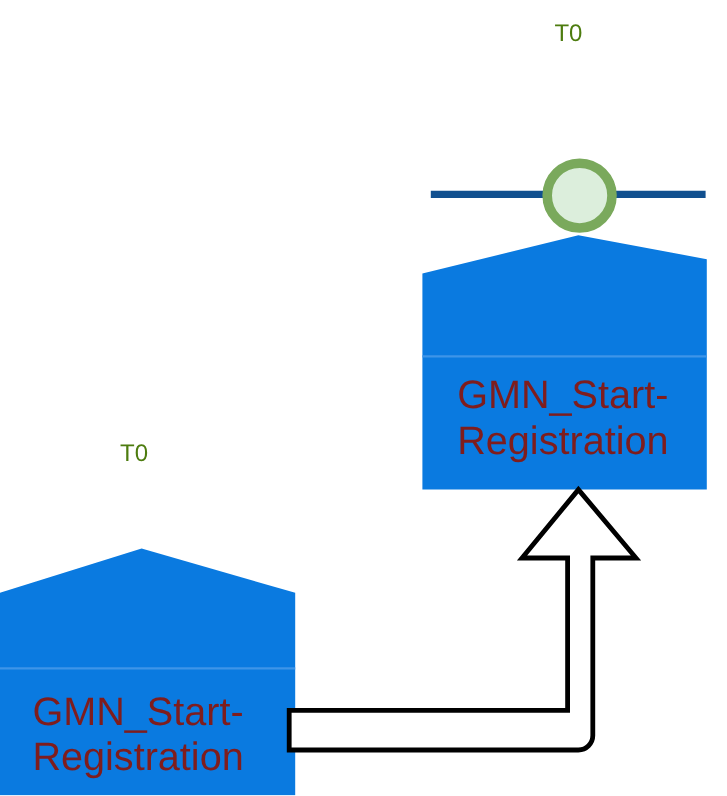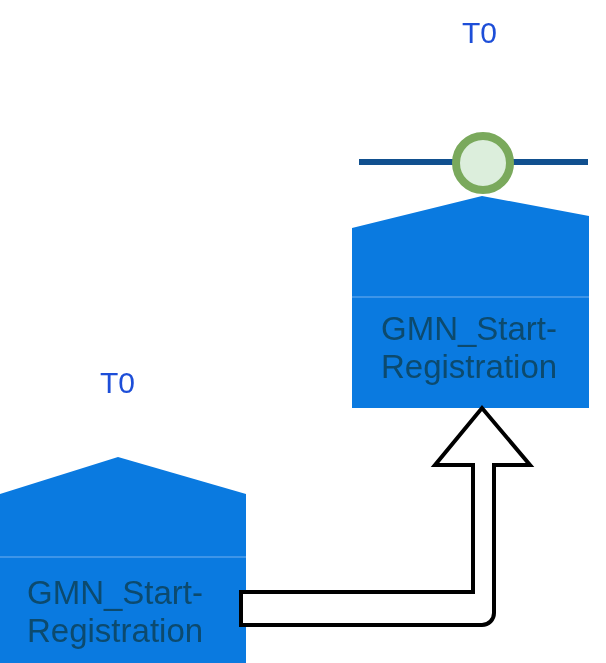--- a/index.html
+++ b/index.html
@@ -18,37 +18,37 @@
   #canvas svg.layer {
     position: absolute;
     left: 0;
     top: 0;
     width: 606px;
     height: 663px;
   }
   .t0-label {
     position: absolute;
     font-family: "Liberation Sans", sans-serif;
-    font-size: 30px;
-    color: #1d4ed8;
+    font-size: 20px;
+    color: #4d7c0f;
     line-height: 1;
     white-space: nowrap;
     letter-spacing: 0px;
   }
   #t0-top-label {
     left: 462px;
     top: 18px;
   }
   #t0-bottom-label {
     left: 100px;
     top: 368px;
   }
   .node-text {
     position: absolute;
-    color: #0c4a6e;
+    color: #7f1d1d;
     font-family: "Liberation Sans", sans-serif;
     font-size: 33px;
     line-height: 1.14;
     white-space: nowrap;
     text-align: left;
   }
   #node-top-text {
     left: 381px;
     top: 310px;
   }

